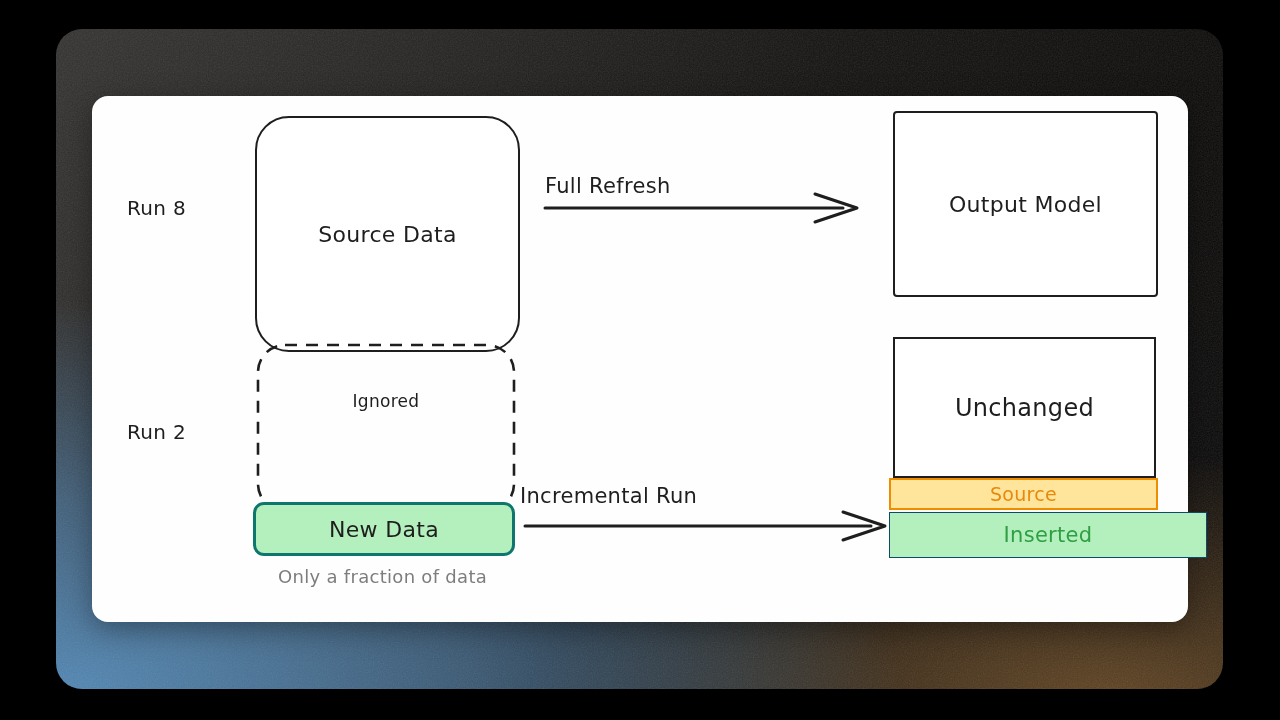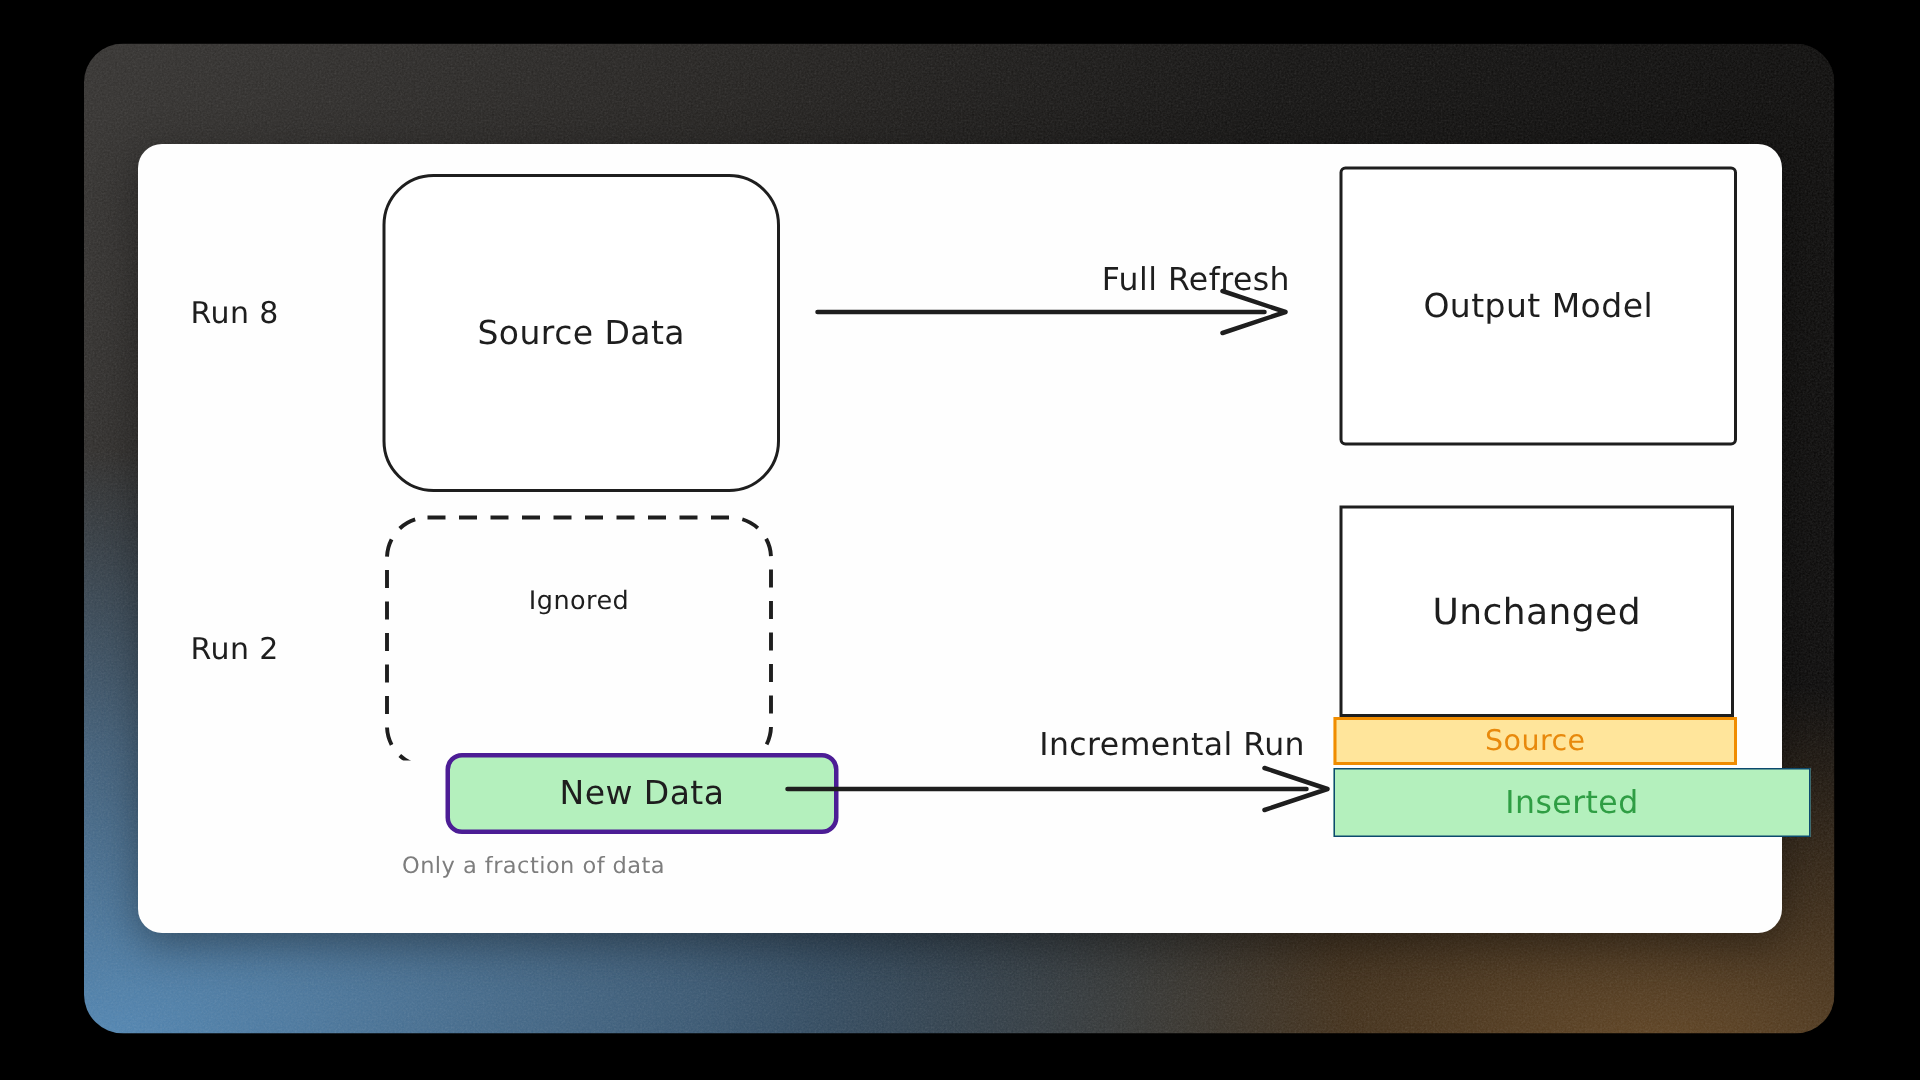--- a/index.html
+++ b/index.html
@@ -30,45 +30,45 @@
 
   .hand { letter-spacing: 0.3px; }
 
   .row-label { font-size: 20px; color: #1e1e1e; }
 
   .node-label { font-size: 22px; color: #1e1e1e; }
 
   .box-center { display: flex; align-items: center; justify-content: center; }
 
   .source-box {
-    left: 255px; top: 116px; width: 265px; height: 212px;
+    left: 255px; top: 116px; width: 265px; height: 236px;
     border: 2.5px solid #1e1e1e; border-radius: 34px; background: #fff;
   }
 
   .output-box {
     left: 893px; top: 111px; width: 265px; height: 186px;
     border: 2.5px solid #1e1e1e; border-radius: 4px; background: #fff; align-items: center;
   }
 
-  .arrow-label { font-size: 21px; color: #1e1e1e; text-align: right; }
+  .arrow-label { font-size: 21px; color: #1e1e1e; text-align: left; }
 
   .ignored-wrap { left: 256px; top: 343px; width: 260px; height: 164px; }
   .ignored-label {
     position: absolute; left: 0; top: 48px; width: 100%;
     text-align: center; font-size: 17px; color: #1e1e1e;
   }
 
   .newdata-box {
     left: 253px; top: 502px; width: 262px; height: 54px;
-    background: #b4f0bd; border: 3px solid #4c1d95; border-radius: 11px; margin-left: 44px;
+    background: #b4f0bd; border: 3px solid #0f766e; border-radius: 11px;
   }
   .newdata-box .node-label { font-size: 22px; }
 
   .caption {
-    left: 268px; top: 564px; font-size: 15px; line-height: 26px; color: #7d7d7d;
+    left: 278px; top: 564px; font-size: 18px; line-height: 26px; color: #7d7d7d;
   }
 
   .unchanged-box {
     left: 893px; top: 337px; width: 263px; height: 141px;
     border: 2.5px solid #1e1e1e; background: #fff;
   }
   .unchanged-box .node-label { font-size: 24px; }
 
   .updated-bar {
     left: 889px; top: 478px; width: 269px; height: 32px;

